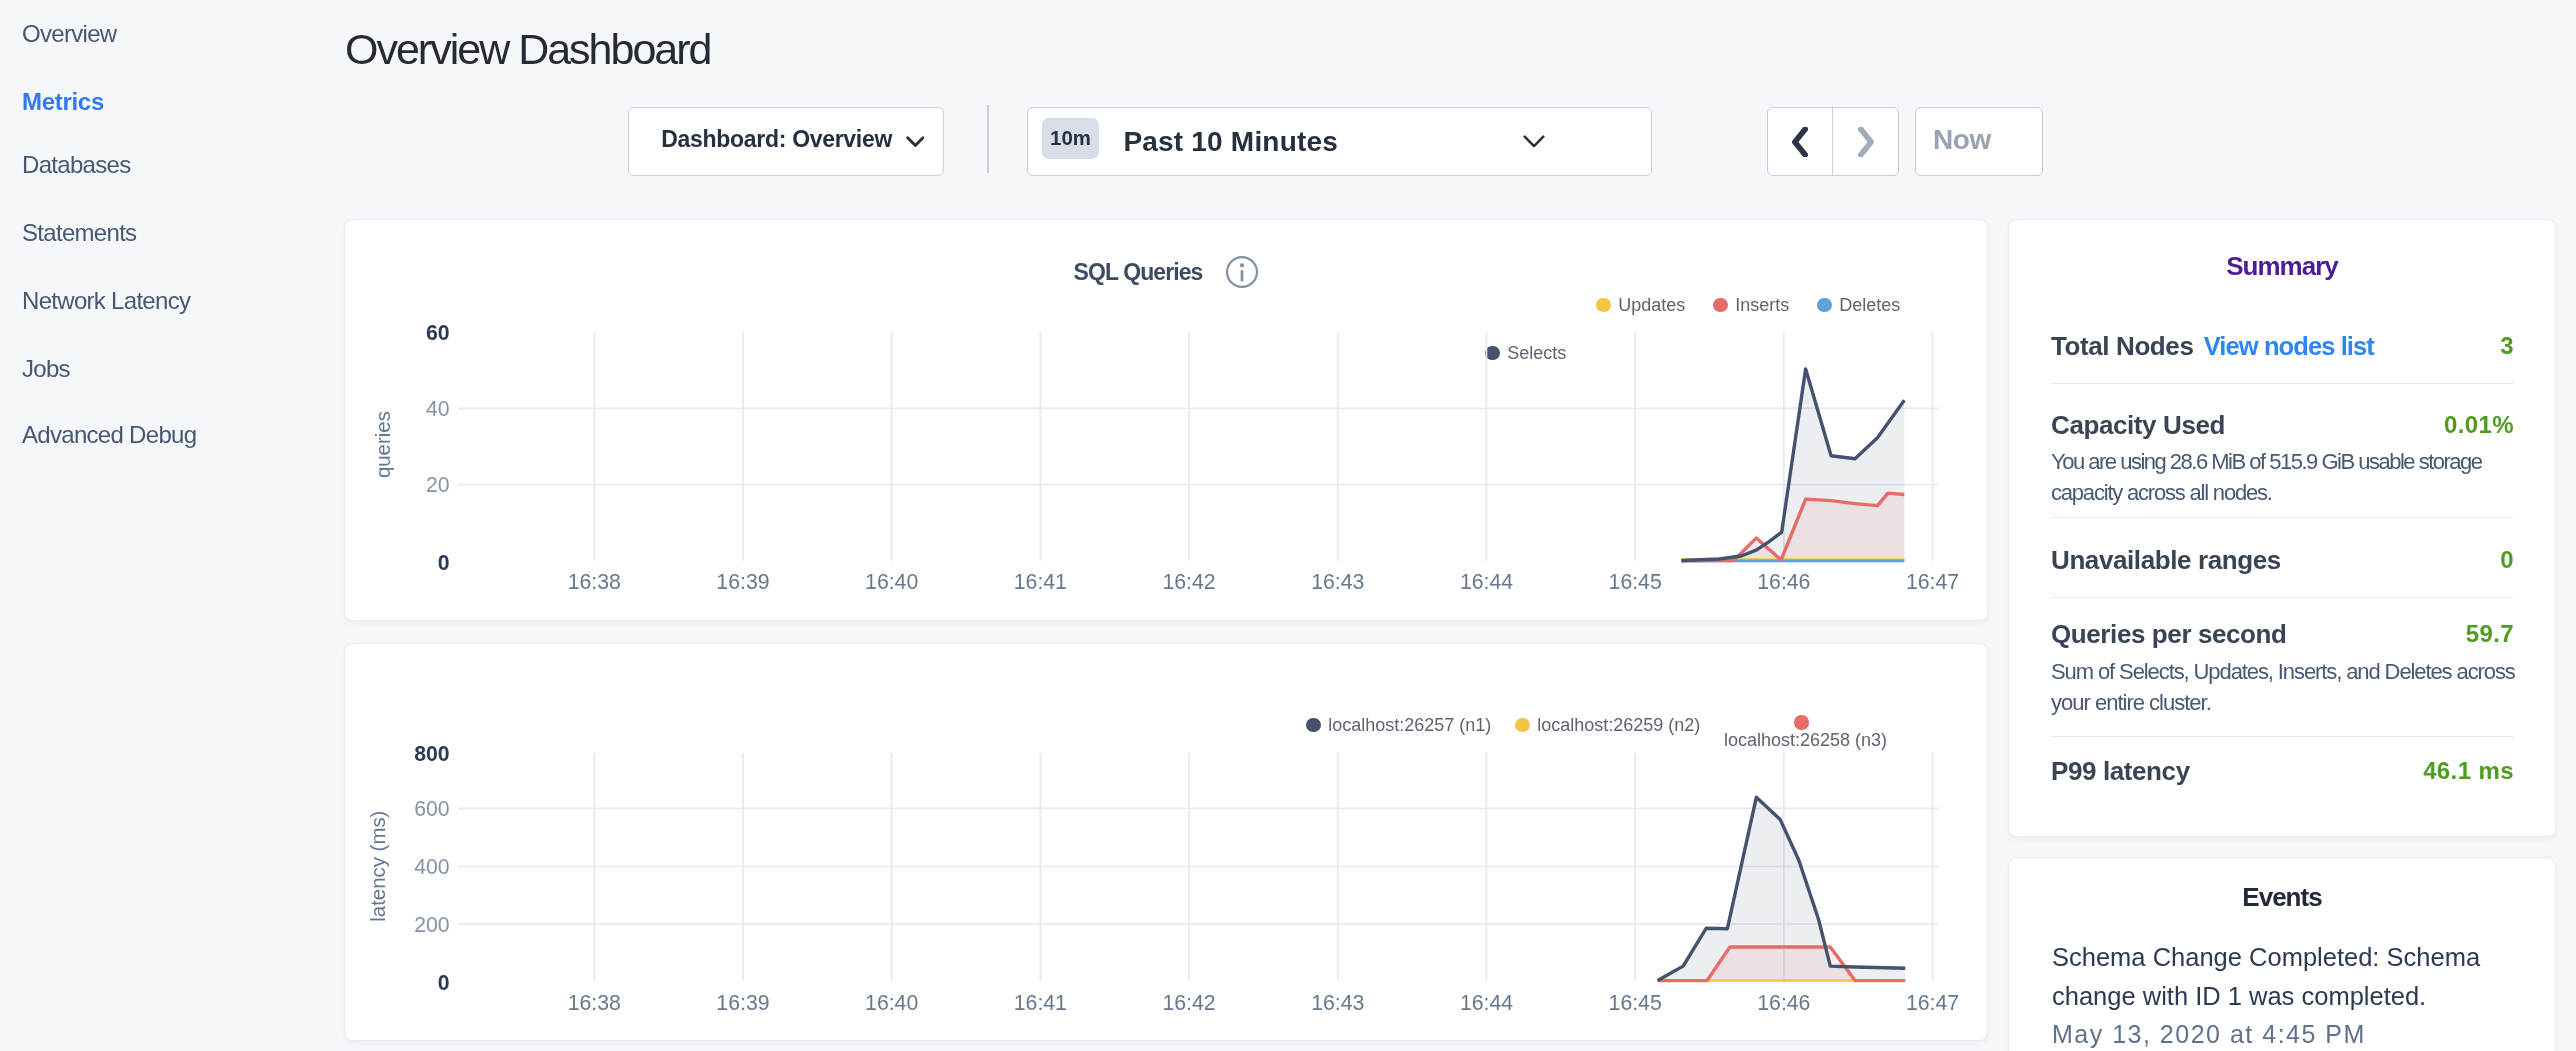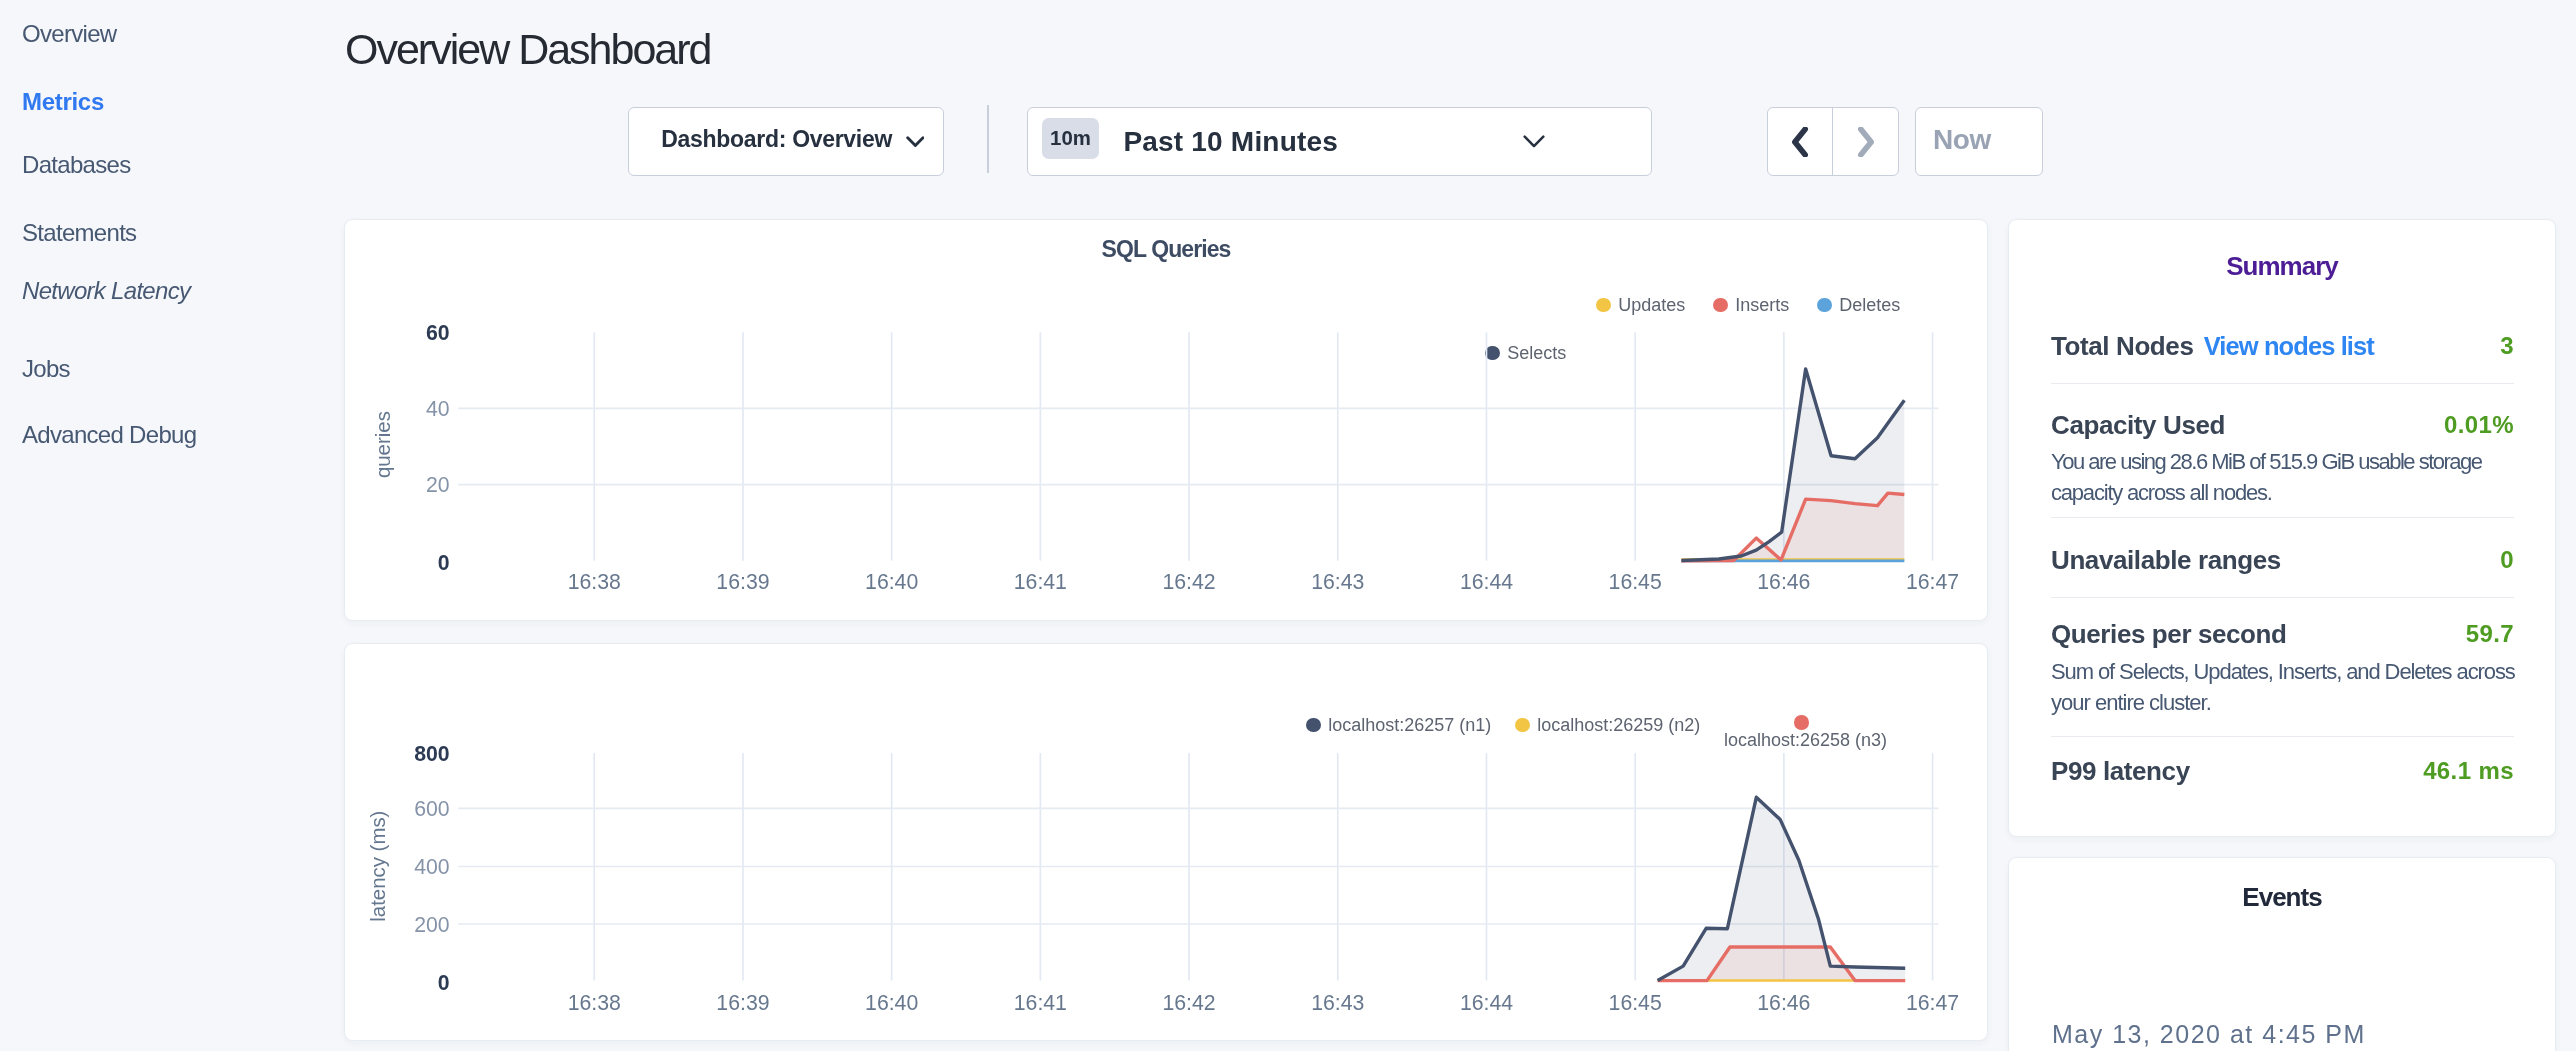--- a/index.html
+++ b/index.html
@@ -30,21 +30,21 @@
 .sdesc { position:absolute; left:42px; font-size:22px; color:#475872; line-height:31px; white-space:nowrap; }
 </style>
 </head>
 <body>
 <div id="root">
 
   <div class="nav" style="top:19.6px;">Overview</div>
   <div class="nav active" style="top:88px; font-size:24px; letter-spacing:-0.3px;">Metrics</div>
   <div class="nav" style="top:151px;">Databases</div>
   <div class="nav" style="top:219px;">Statements</div>
-  <div class="nav" style="top:277px;font-style:italic;">Network Latency</div>
+  <div class="nav" style="top:287px;">Network Latency</div>
   <div class="nav" style="top:355px;">Jobs</div>
   <div class="nav" style="top:421px;">Advanced Debug</div>
 
   <div id="pagetitle">Overview Dashboard</div>
 
   <div class="ctl" style="left:628px; width:316px; justify-content:center; padding-left:13.6px;">
     <span class="lbl">Dashboard: Overview</span>
     <svg class="chev" style="margin-left:13.6px;" width="18.7" height="12" viewBox="0 0 22 14">
         <path d="M2 2 L11 11 L20 2" fill="none" stroke="#26303f" stroke-width="3.4" stroke-linecap="round" stroke-linejoin="round"></path>
       </svg>
@@ -67,21 +67,21 @@
       <svg width="18" height="30" viewBox="0 0 21 35">
           <path d="M4.5 2.5 L16.5 17.5 L4.5 32.5" fill="none" stroke="#a2abb9" stroke-width="6.6" stroke-linecap="round" stroke-linejoin="round"></path>
         </svg>
     </div>
   </div>
   <div class="ctl" style="left:1915px; width:128px; justify-content:center; padding-right:34px;">
     <span style="font-size:28px; letter-spacing:-0.4px; font-weight:700; color:#99a3b3; position:relative; top:-1.7px;">Now</span>
   </div>
 
   <div class="panel" id="panel1" style="left:344px; top:219px; width:1644px; height:402px;">
-    <div class="ptitle" style="top:24px; height:32px;flex-direction:column;">
+    <div class="ptitle" style="top:36px; height:32px;">
       <span class="t">SQL Queries</span>
       <svg width="34" height="34" viewBox="0 0 40 40">
           <circle cx="20" cy="20" r="17.6" fill="none" stroke="#8290a6" stroke-width="2.6"></circle>
           <circle cx="20" cy="12.2" r="2.5" fill="#8290a6"></circle>
           <rect x="18.4" y="17.6" width="3.2" height="13.6" rx="1.6" fill="#8290a6"></rect>
         </svg>
     </div>
     <div class="it abs" style="left:1140px; top:75px;margin-top:48px;">
         <span class="dot" style="background:#44526d;"></span>
         <span class="tx">Selects</span>
@@ -234,17 +234,18 @@
     <div class="sdesc" style="top:436px;"><span style="letter-spacing:-1.1px;">Sum of Selects, Updates, Inserts, and Deletes across</span><br><span style="letter-spacing:-1px;">your entire cluster.</span></div>
     <div class="sdiv" style="top:516px;"></div>
     <div class="srow" style="top:529px; height:44px;">
       <span class="sl">P99 latency</span>
         <span class="sv">46.1 ms</span>
     </div>
   </div>
 
   <div class="panel" id="events" style="left:2008px; top:857px; width:548px; height:340px;">
     <div class="abs" style="left:0; top:24px; width:100%; text-align:center; font-size:26px; letter-spacing:-1px; font-weight:700; color:#22293a;">Events</div>
+    <div class="abs" style="left:43px; top:80px; width:476px; font-size:25.5px; color:#2c3a52; line-height:39px;">Schema Change Completed: Schema<br>change with ID 1 was completed.</div>
     <div class="abs" style="left:43px; top:162px; font-size:25px; letter-spacing:1.5px; color:#5f718c;">May 13, 2020 at 4:45 PM</div>
   </div>
 
 </div>
 
 
 </body></html>

